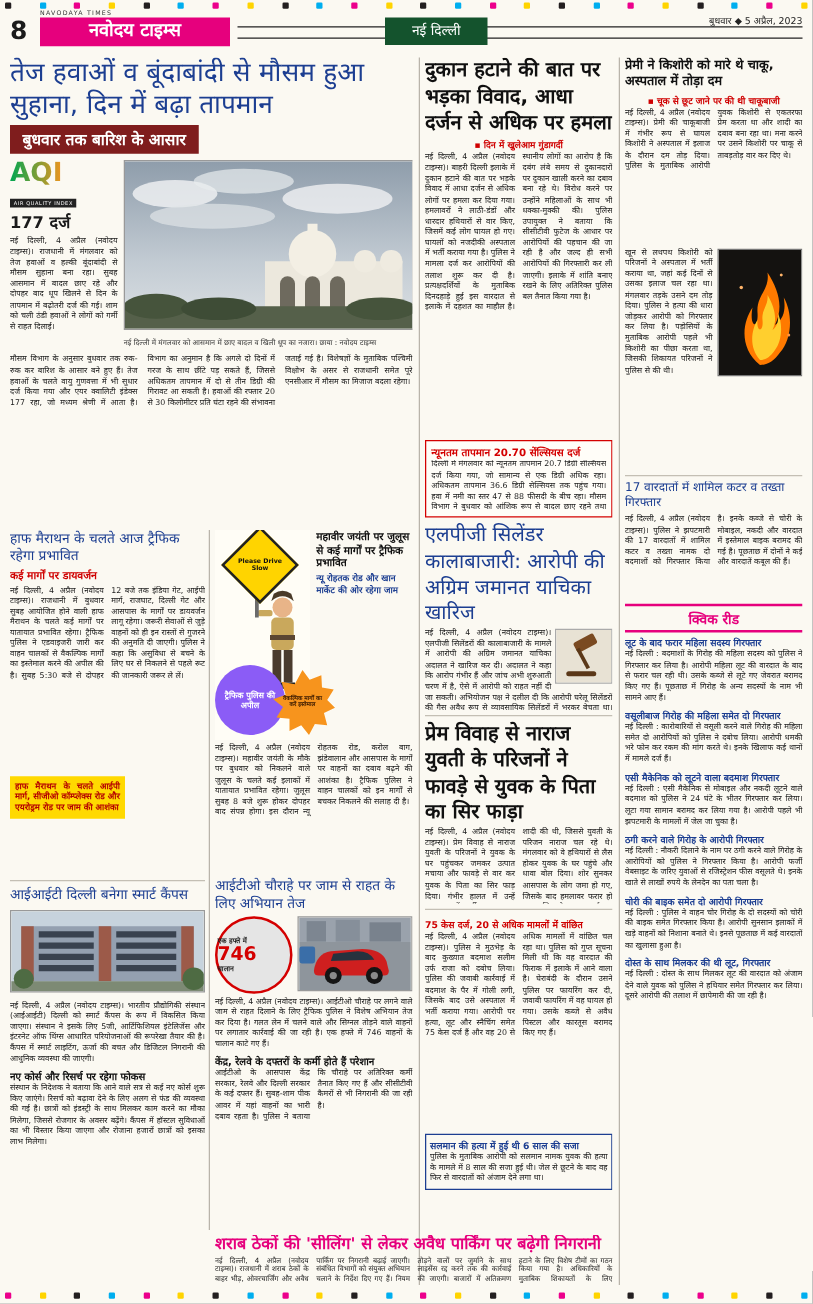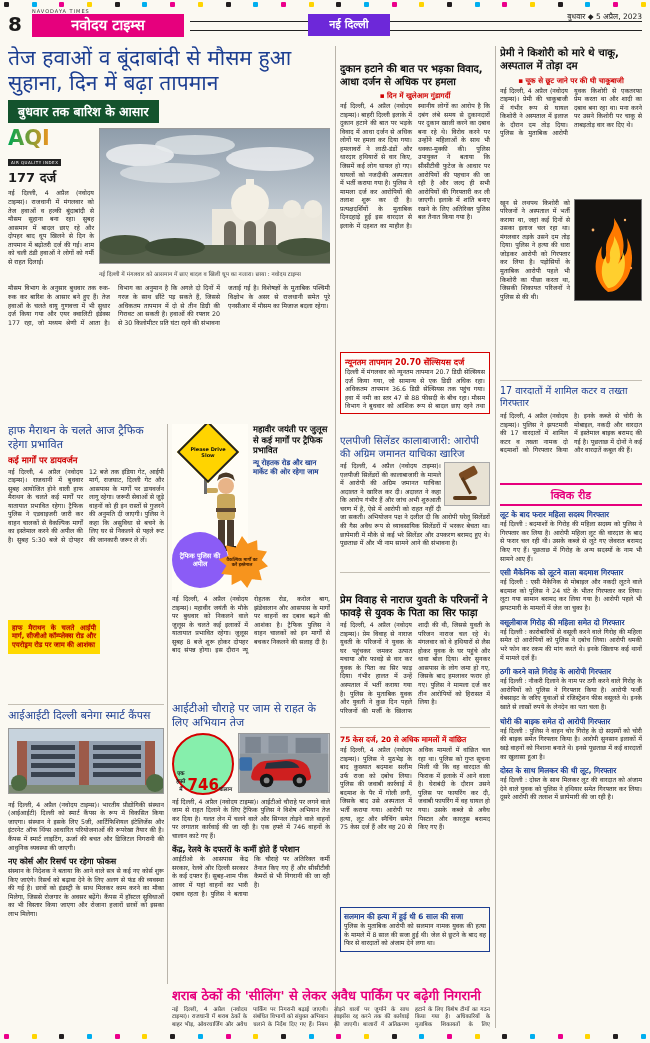--- a/index.html
+++ b/index.html
@@ -10,41 +10,41 @@
   .regstrip.top{top:1px;} .regstrip.bottom{top:1033px;}
   .regstrip i{width:5px;height:5px;border-radius:1px;display:block;}
   .dk{background:#231f20;} .dc{background:#00aeef;} .dm{background:#ec008c;} .dy{background:#ffd400;}
   
   #header{position:absolute;left:8px;top:10px;width:634px;height:30px;}
   #pageno{position:absolute;left:0;top:2px;font-size:20px;font-weight:bold;}
   #mast-small{position:absolute;left:24px;top:-2px;font-size:5px;letter-spacing:1px;color:#333;}
   #masthead{position:absolute;left:24px;top:4px;width:152px;height:23px;background:#e6007d;color:#fff;
             font-weight:bold;font-size:14.5px;text-align:center;line-height:23px;}
   #head-rules{position:absolute;left:182px;right:0;top:11px;height:8px;border-top:1px solid #222;border-bottom:1px solid #222;}
-  #edition{position:absolute;left:300px;top:4px;width:82px;height:22px;background:#6d28d9;color:#fff;
-           font-weight:bold;font-size:11px;text-align:center;line-height:22px;}
+  #edition{position:absolute;left:300px;top:4px;width:82px;height:22px;background:#14532d;color:#fff;
+           font-weight:normal;font-size:11px;text-align:center;line-height:22px;}
   #dateline{position:absolute;right:0;top:1px;font-size:7.5px;color:#222;}
   
   .vrule{position:absolute;width:1px;background:#b9b4aa;}
   
   .body{font-size:6.3px;line-height:1.36;text-align:justify;color:#1c1c1c;}
   .cols2{column-count:2;column-gap:6px;}
   .cols3{column-count:3;column-gap:8px;}
   .cols4{column-count:4;column-gap:6px;}
   .h-blue{color:#1c3e91;font-weight:normal;}
   .h-black{color:#101010;font-weight:bold;}
   .red-sub{color:#cf0000;font-weight:bold;}
   .bullet-red{color:#cf0000;font-weight:bold;font-size:7.2px;margin:2px 0;text-align:center;}
   .bullet-red:before{content:"▪ ";color:#cf0000;}
   .story{overflow:hidden;}
   .hr{border-top:1px solid #c4bfb4;margin:4px 0;}
   
   #lead{position:absolute;left:8px;top:46px;width:322px;height:374px;overflow:hidden;}
   #lead-head{font-size:21px;line-height:1.2;}
-  #lead-sub{display:inline-block;background:#14532d;color:#fff;font-size:12.5px;font-weight:bold;
+  #lead-sub{display:inline-block;background:#7f1d1d;color:#fff;font-size:12.5px;font-weight:bold;
             padding:3px 10px;margin:4px 0 5px;}
   #lead-row{display:flex;gap:5px;}
   #aqi-col{width:86px;flex:none;}
   #aqi-word{font-size:21px;font-weight:bold;background:linear-gradient(90deg,#00a651,#f7941d,#ed1c24);
             -webkit-background-clip:text;background-clip:text;color:transparent;line-height:1;}
   #aqi-sub{display:inline-block;background:#222;color:#fff;font-size:4px;padding:1px 3px;letter-spacing:.5px;margin:1px 0 2px;}
   #aqi-val{font-size:13px;font-weight:bold;margin-bottom:3px;}
   #lead-photo{width:230px;height:134px;flex:none;border:1px solid #999;}
   #lead-caption{font-size:5.8px;color:#333;margin:2px 0 3px;width:100%;text-align:left;}
   
@@ -68,32 +68,32 @@
              clip-path:polygon(50% 0%,61% 15%,79% 8%,80% 27%,98% 30%,88% 46%,100% 58%,83% 66%,88% 85%,69% 83%,60% 100%,48% 85%,30% 94%,30% 75%,10% 73%,20% 57%,5% 45%,24% 38%,18% 18%,38% 22%);
              display:flex;align-items:center;justify-content:center;z-index:2;}
   #starburst span{font-size:4.6px;font-weight:bold;color:#3a1a00;text-align:center;width:34px;line-height:1.2;}
   #jay-col{flex:1;}
   #jay-col h3{font-size:8.4px;line-height:1.25;margin:0 0 2px;}
   .subblue{color:#1c3e91;font-weight:bold;font-size:7px;margin:2px 0;}
   
   #ito{position:absolute;left:172px;top:702px;width:158px;height:280px;overflow:hidden;}
   #ito h2{font-size:11px;line-height:1.25;margin:0 0 3px;}
   #ito-row{display:flex;gap:4px;align-items:flex-start;}
-  #badge746{width:58px;height:58px;flex:none;border:2px solid #d40000;border-radius:50%;background:#86efac;
-            display:flex;flex-direction:row;align-items:flex-end;justify-content:center;text-align:center;}
+  #badge746{width:58px;height:58px;flex:none;border:2px solid #d40000;border-radius:50%;background:#e5e5e5;
+            display:flex;flex-direction:column;align-items:flex-start;justify-content:center;text-align:center;}
   #badge746 .b1{font-size:5.5px;font-weight:bold;}
   #badge746 .bv{font-size:15px;font-weight:bold;color:#d40000;line-height:1;}
   #ito-photo{width:92px;height:58px;border:1px solid #999;}
   
   #band{position:absolute;left:172px;top:988px;width:318px;height:40px;overflow:hidden;}
   #band h2{color:#e6007d;font-size:13px;margin:0 0 2px;line-height:1.2;}
   #band .body{font-size:5.7px;}
   
   #colB{position:absolute;left:340px;top:46px;width:150px;height:982px;overflow:hidden;}
-  #colB h3.big{font-size:10px;line-height:1.3;margin:16px 0 2px;}
+  #colB h3.big{font-size:16px;line-height:1.3;margin:0 0 2px;}
   #tempbox{border:1.5px solid #d40000;padding:3px 4px;margin:4px 0;background:#fffdf8;}
   #tempbox .tb-title{color:#d40000;font-weight:bold;font-size:8.2px;margin-bottom:1px;}
   #gavel{float:right;width:44px;height:42px;margin:0 0 2px 3px;border:1px solid #aaa;}
   #bluebox{border:1px solid #1c3e91;padding:3px;margin-top:3px;}
   #bluebox .bb-title{color:#1c3e91;font-weight:bold;font-size:7.4px;margin-bottom:1px;}
   
   #colC{position:absolute;left:500px;top:46px;width:142px;height:982px;overflow:hidden;}
   #colC h3.big{font-size:10.2px;line-height:1.3;margin:0 0 2px;}
   #premi-row{display:flex;gap:4px;margin-top:2px;}
   #fire-photo{width:66px;height:100px;flex:none;border:1px solid #777;}
@@ -349,28 +349,28 @@
     <div class="story" style="height:92px;">
       <h3 class="big h-blue" style="font-size:9.6px;">17 वारदातों में शामिल कटर व तख्ता गिरफ्तार</h3>
       <div class="body cols2" style="height:58px;">नई दिल्ली, 4 अप्रैल (नवोदय टाइम्स)। पुलिस ने झपटमारी की 17 वारदातों में शामिल कटर व तख्ता नामक दो बदमाशों को गिरफ्तार किया है। इनके कब्जे से चोरी के मोबाइल, नकदी और वारदात में इस्तेमाल बाइक बरामद की गई है। पूछताछ में दोनों ने कई और वारदातें कबूल की हैं।</div>
     </div>
     <div id="quick-head">क्विक रीड</div>
     <div class="qitem">
       <div class="qtitle">लूट के बाद फरार महिला सदस्य गिरफ्तार</div>
       <div class="body">नई दिल्ली : बदमाशों के गिरोह की महिला सदस्य को पुलिस ने गिरफ्तार कर लिया है। आरोपी महिला लूट की वारदात के बाद से फरार चल रही थी। उसके कब्जे से लूटे गए जेवरात बरामद किए गए हैं। पूछताछ में गिरोह के अन्य सदस्यों के नाम भी सामने आए हैं।</div>
     </div>
     <div class="qitem">
+      <div class="qtitle">वसूलीबाज गिरोह की महिला समेत दो गिरफ्तार</div>
+      <div class="body">नई दिल्ली : कारोबारियों से वसूली करने वाले गिरोह की महिला समेत दो आरोपियों को पुलिस ने दबोच लिया। आरोपी धमकी भरे फोन कर रकम की मांग करते थे। इनके खिलाफ कई थानों में मामले दर्ज हैं।</div>
+    </div>
+    <div class="qitem">
       <div class="qtitle">एसी मैकेनिक को लूटने वाला बदमाश गिरफ्तार</div>
       <div class="body">नई दिल्ली : एसी मैकेनिक से मोबाइल और नकदी लूटने वाले बदमाश को पुलिस ने 24 घंटे के भीतर गिरफ्तार कर लिया। लूटा गया सामान बरामद कर लिया गया है। आरोपी पहले भी झपटमारी के मामलों में जेल जा चुका है।</div>
     </div>
     <div class="qitem">
-      <div class="qtitle">वसूलीबाज गिरोह की महिला समेत दो गिरफ्तार</div>
-      <div class="body">नई दिल्ली : कारोबारियों से वसूली करने वाले गिरोह की महिला समेत दो आरोपियों को पुलिस ने दबोच लिया। आरोपी धमकी भरे फोन कर रकम की मांग करते थे। इनके खिलाफ कई थानों में मामले दर्ज हैं।</div>
-    </div>
-    <div class="qitem">
       <div class="qtitle">ठगी करने वाले गिरोह के आरोपी गिरफ्तार</div>
       <div class="body">नई दिल्ली : नौकरी दिलाने के नाम पर ठगी करने वाले गिरोह के आरोपियों को पुलिस ने गिरफ्तार किया है। आरोपी फर्जी वेबसाइट के जरिए युवाओं से रजिस्ट्रेशन फीस वसूलते थे। इनके खाते से लाखों रुपये के लेनदेन का पता चला है।</div>
     </div>
     <div class="qitem">
       <div class="qtitle">चोरी की बाइक समेत दो आरोपी गिरफ्तार</div>
       <div class="body">नई दिल्ली : पुलिस ने वाहन चोर गिरोह के दो सदस्यों को चोरी की बाइक समेत गिरफ्तार किया है। आरोपी सुनसान इलाकों में खड़े वाहनों को निशाना बनाते थे। इनसे पूछताछ में कई वारदातों का खुलासा हुआ है।</div>
     </div>
     <div class="qitem">
       <div class="qtitle">दोस्त के साथ मिलकर की थी लूट, गिरफ्तार</div>
       <div class="body">नई दिल्ली : दोस्त के साथ मिलकर लूट की वारदात को अंजाम देने वाले युवक को पुलिस ने हथियार समेत गिरफ्तार कर लिया। दूसरे आरोपी की तलाश में छापेमारी की जा रही है।</div>

